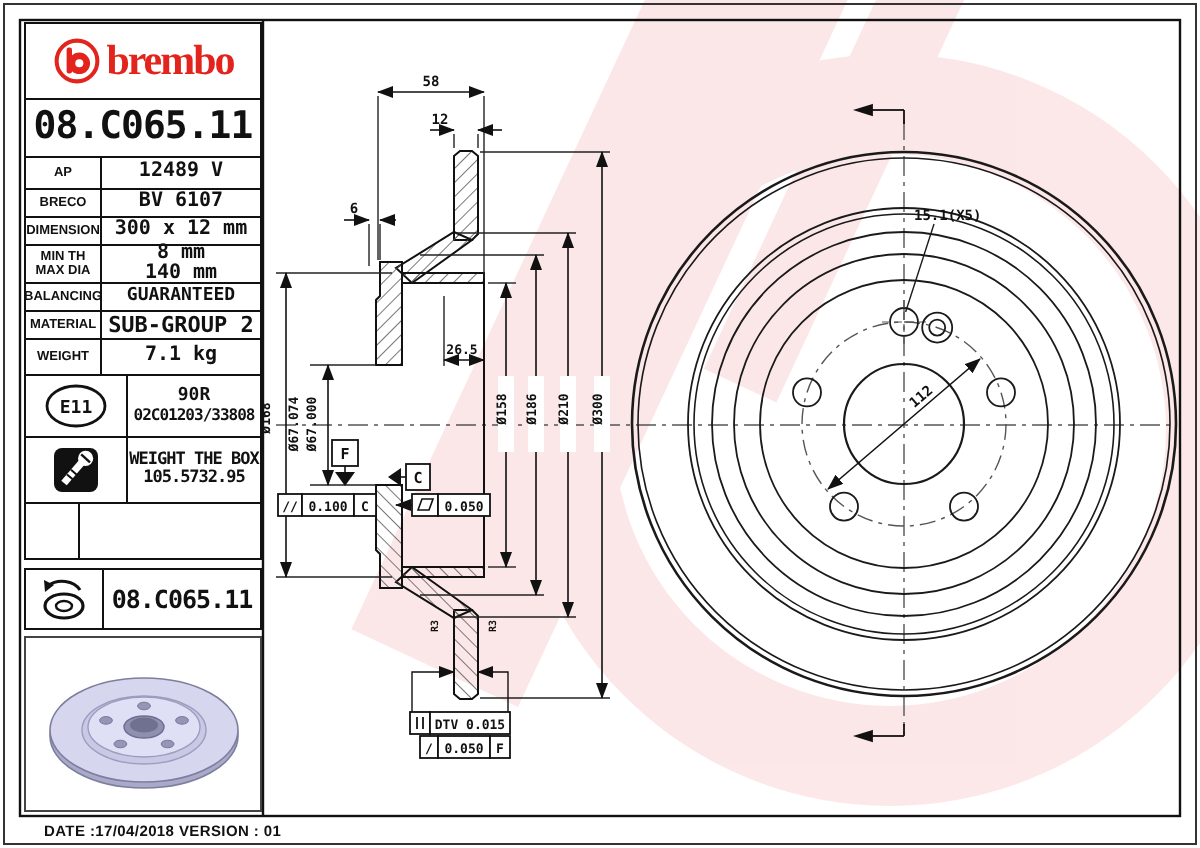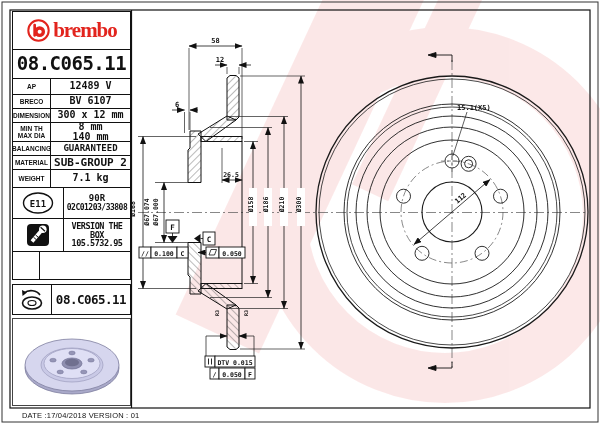--- a/index.html
+++ b/index.html
@@ -18,21 +18,21 @@
   .wordmark{font-size:21px;font-weight:bold;color:#e2241d;letter-spacing:-1px;line-height:1;}
   .part-row{height:29px;}
   .part-num{font-family:"DejaVu Sans Mono",monospace;font-weight:bold;font-size:19px;letter-spacing:-0.5px;}
   .cert-l1{font-size:9px;} .cert-l2{font-size:8px;letter-spacing:-0.5px;}
   .box-l{font-size:8.5px;letter-spacing:-0.5px;}
   .hc-mid{width:27px;border-right:1px solid #111;}
   .discrow{position:absolute;left:12px;top:284px;width:119px;height:31px;border:1.3px solid #111;box-sizing:border-box;display:flex;background:#fff;}
   .discrow .icn2{width:38px;border-right:1px solid #111;display:flex;align-items:center;justify-content:center;}
   .discrow .pn{flex:1;display:flex;align-items:center;justify-content:center;font-family:"DejaVu Sans Mono",monospace;font-weight:bold;font-size:12.5px;letter-spacing:-0.5px;}
   .imgbox{position:absolute;left:12px;top:318px;width:119px;height:88px;border:1px solid #444;box-sizing:border-box;background:#fff;}
-  .footer{position:absolute;left:22px;top:411px;font-size:7.5px;font-weight:normal;letter-spacing:0.2px;}
+  .footer{position:absolute;left:22px;top:411px;font-size:7.5px;font-weight:bold;letter-spacing:0.2px;}
   .hcmark{font-weight:900;font-size:13px;letter-spacing:-0.5px;}
 </style>
 </head>
 <body>
 
 <svg id="drawing" width="600" height="424" viewBox="0 0 600 424">
   <defs>
     <pattern id="hatch" width="5" height="5" patternUnits="userSpaceOnUse" patternTransform="rotate(45)">
       <line x1="0" y1="0" x2="0" y2="5" stroke="#555" stroke-width="0.8"></line>
     </pattern>
@@ -285,21 +285,21 @@
       <svg width="24" height="24" viewBox="0 0 24 24">
         <rect x="1" y="1" width="22" height="22" rx="4" fill="#111"></rect>
         <line x1="6" y1="18.5" x2="15.5" y2="7.5" stroke="#fff" stroke-width="3.6"></line>
         <line x1="7.5" y1="14.2" x2="10.5" y2="16.8" stroke="#111" stroke-width="1"></line>
         <line x1="9.5" y1="11.9" x2="12.5" y2="14.5" stroke="#111" stroke-width="1"></line>
         <circle cx="16.8" cy="6.2" r="3.8" fill="#fff"></circle>
         <line x1="14.6" y1="4.2" x2="19" y2="8.2" stroke="#111" stroke-width="1.2"></line>
       </svg>
     </div>
     <div class="cell val">
-      <span class="box-l">VERSION THE BOX</span>
+      <span class="box-l">WEIGHT THE BOX</span>
       <span class="box-l">105.5732.95</span>
     </div>
   </div>
   <div class="row" style="height:28px">
     <div class="cell hc-mid"></div>
     <div class="cell val"></div>
   </div>
 </div>
 
 <div class="discrow">

